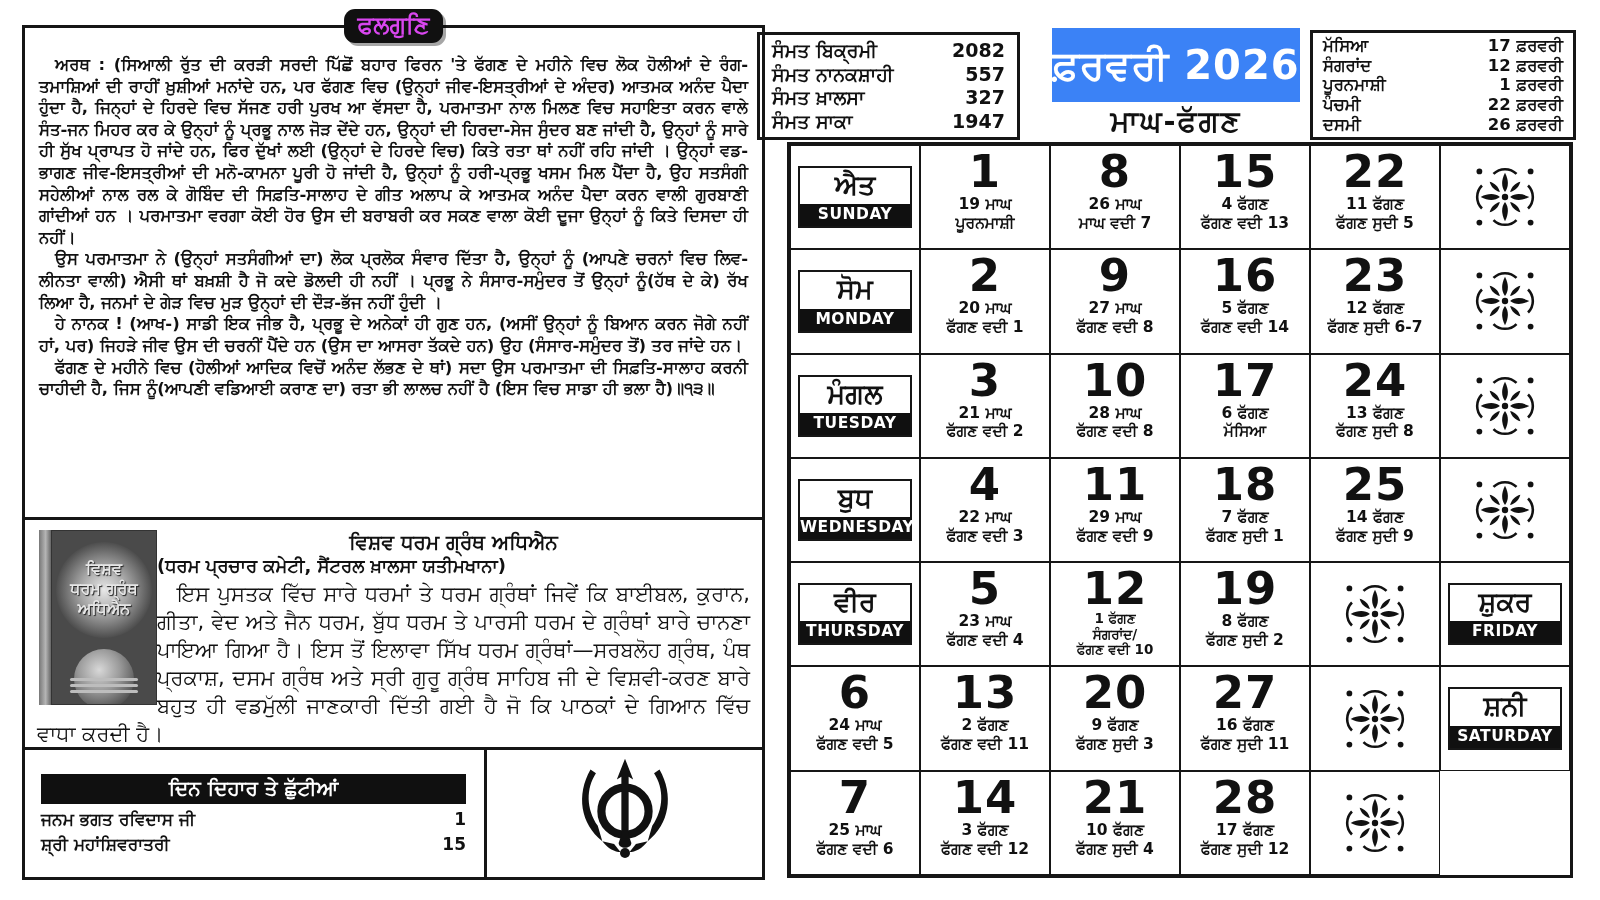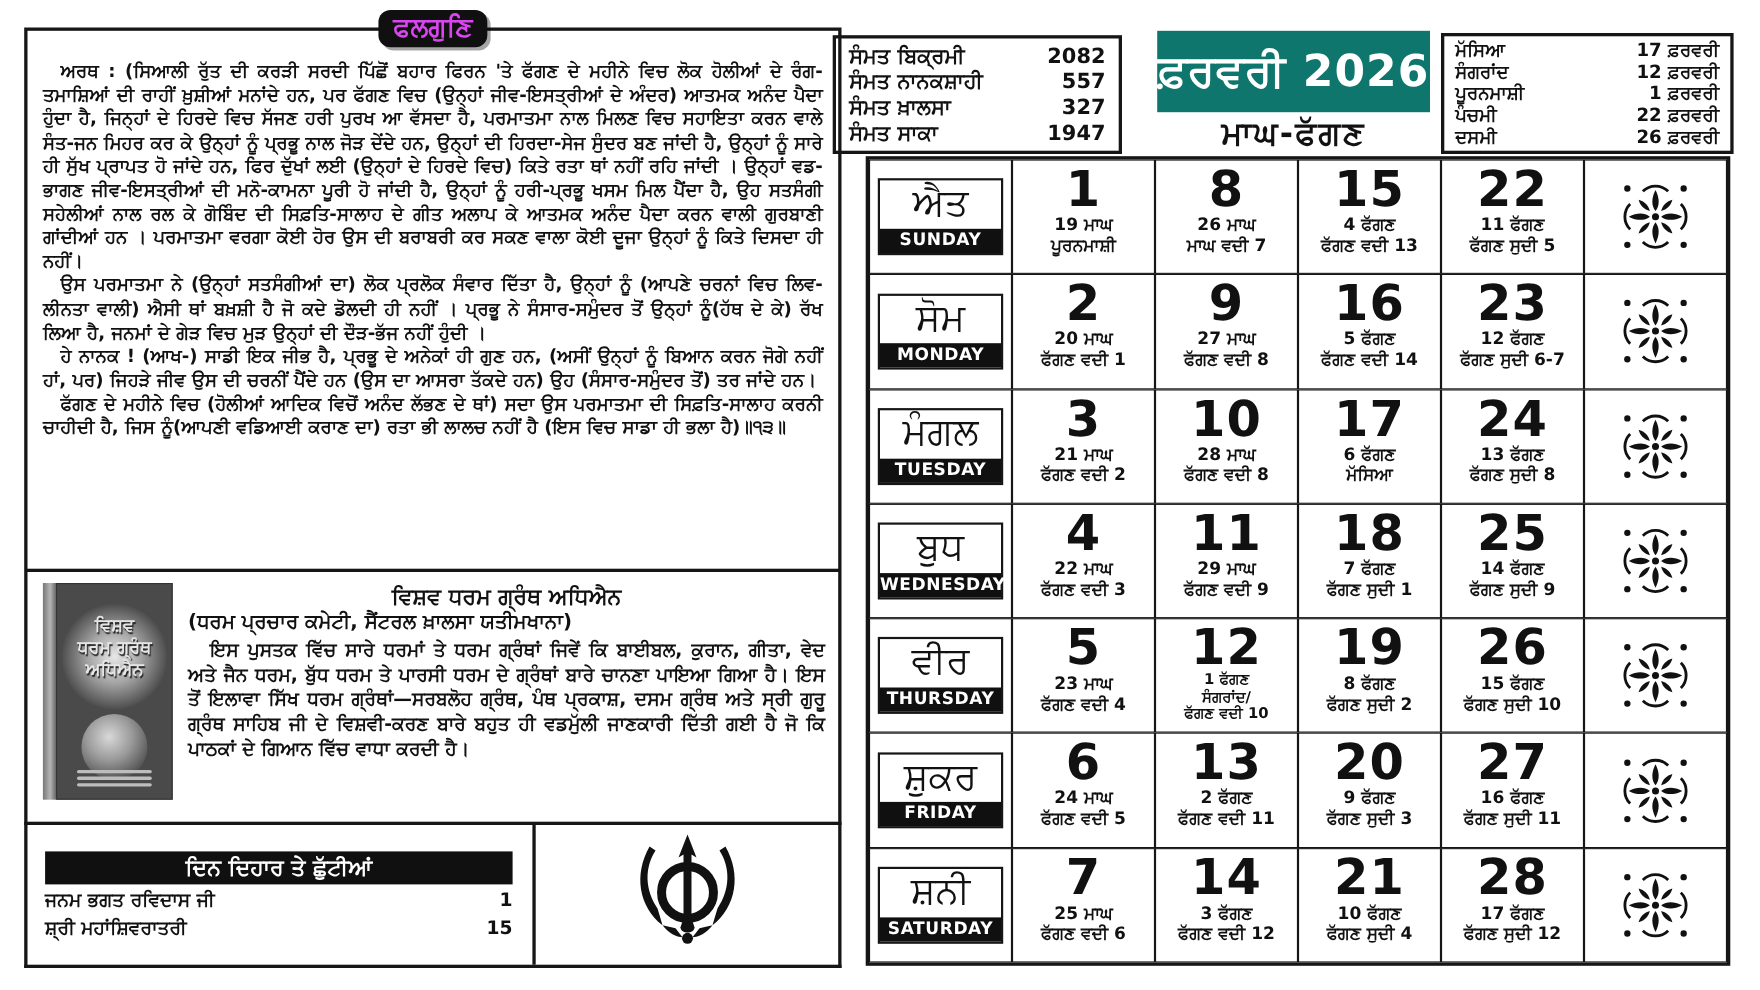--- a/index.html
+++ b/index.html
@@ -11,58 +11,58 @@
   
   .left-col{left:22px;top:25px;width:743px;height:855px;display:flex;flex-direction:column;}
   .article-box{border:3px solid #161616;height:495px;position:relative;padding:26px 14px 6px 14px;box-sizing:border-box;}
   .article-title{
     position:absolute;top:-19px;left:50%;transform:translateX(-50%);
     background:#101010;color:#d946ef;font-size:24px;font-weight:bold;
     padding:2px 14px 4px;border-radius:11px;box-shadow:3px 3px 0 rgba(0,0,0,.35);white-space:nowrap;
   }
   .article-box p{margin:0;font-size:16.5px;line-height:1.31;font-weight:bold;text-align:justify;text-indent:16px;}
   .book-box{border:3px solid #161616;border-top:none;height:230px;box-sizing:border-box;padding:8px 12px 4px;overflow:hidden;}
-  .book{float:left;width:118px;height:197px;margin:2px 14px 0 2px;position:relative;display:flex;}
+  .book{float:left;width:118px;height:175px;margin:2px 0 0 2px;position:relative;display:flex;}
   .book-spine{width:12px;background:linear-gradient(90deg,#777,#b5b5b5 55%,#666);}
   .book-face{flex:1;background:#4a4a4a;position:relative;overflow:hidden;border:1px solid #333;}
   .glow{position:absolute;left:50%;top:34%;width:96px;height:96px;transform:translate(-50%,-50%);border-radius:50%;
     background:radial-gradient(circle,#e8e8e8 0%,#a5a5a5 35%,rgba(80,80,80,0) 72%);}
   .cover-lines{position:absolute;top:28px;left:0;right:0;text-align:center;color:#e6e6e6;font-weight:bold;font-size:16px;line-height:1.25;text-shadow:1px 1px 1px #222;}
   .globe{position:absolute;left:50%;top:118px;transform:translateX(-50%);width:60px;height:60px;border-radius:50%;
     background:radial-gradient(circle at 42% 35%,#d8d8d8 0%,#9a9a9a 40%,#555 75%,#2e2e2e 100%);}
   .caption-bars{position:absolute;bottom:8px;left:0;right:0;text-align:center;}
   .caption-bars i{display:block;height:3px;background:#bdbdbd;margin:3px 18px;border-radius:2px;}
   .book-title{font-size:20px;font-weight:bold;text-align:center;margin:2px 0 0;}
   .book-subtitle{font-size:18px;font-weight:bold;margin:1px 0 4px;}
-  .book-body{font-size:17px;font-weight:bold;line-height:1.33;text-align:justify;text-indent:20px;margin:0;}
+  .book-body{font-size:21px;font-weight:normal;line-height:1.33;text-align:justify;text-indent:20px;margin:0;}
   .bottom-box{border:3px solid #161616;border-top:none;flex:1;display:flex;box-sizing:border-box;}
   .holidays-cell{width:462px;border-right:3px solid #161616;box-sizing:border-box;padding:24px 18px 0 16px;}
   .holidays-title{background:#101010;color:#fff;text-align:center;font-size:20px;font-weight:bold;padding:2px 0 4px;}
   .holiday-row{display:flex;justify-content:space-between;font-size:17px;font-weight:bold;margin-top:5px;gap:30px;}
   .khanda-cell{flex:1;display:flex;align-items:center;justify-content:center;}
   .khanda{width:110px;height:118px;}
   
   .samvat-box{left:757px;top:32px;width:263px;height:108px;border:3px solid #161616;box-sizing:border-box;
     padding:4px 12px;display:flex;flex-direction:column;justify-content:space-around;}
   .kv{display:flex;justify-content:space-between;align-items:baseline;}
   .samvat-box .kv{font-size:19px;font-weight:bold;}
   .month-box{left:1052px;top:28px;width:248px;height:112px;}
-  .month-title{background:#0f766e;color:#fff;height:74px;display:flex;align-items:center;justify-content:center;
+  .month-title{background:#3b82f6;color:#fff;height:74px;display:flex;align-items:center;justify-content:center;
     font-size:40px;font-weight:900;letter-spacing:1px;}
   .month-sub{height:38px;display:flex;align-items:center;justify-content:center;font-size:29px;font-weight:900;letter-spacing:2px;}
   .fest-box{left:1310px;top:30px;width:266px;height:110px;border:3px solid #161616;box-sizing:border-box;
     padding:3px 10px;display:flex;flex-direction:column;justify-content:space-around;}
   .fest-box .kv{font-size:16.5px;font-weight:bold;}
   
   .cal{left:787px;top:142px;width:786px;height:736px;border:3px solid #161616;box-sizing:border-box;
     display:grid;grid-template-columns:repeat(6,1fr);grid-template-rows:repeat(7,1fr);}
   .cal-cell{border:1.6px solid #161616;display:flex;flex-direction:column;align-items:center;justify-content:flex-start;overflow:hidden;}
   .day-cell{justify-content:center;}
   .daybox{border:2.5px solid #161616;width:86%;background:#fff;}
-  .day-pa{font-size:34px;font-weight:400;text-align:center;line-height:1.05;padding:3px 2px 5px;}
+  .day-pa{font-size:27px;font-weight:700;text-align:center;line-height:1.05;padding:3px 2px 5px;}
   .day-en{background:#101010;color:#fff;font-size:15.5px;font-weight:800;text-align:center;padding:1px 0 3px;letter-spacing:.5px;}
   .num{font-size:45px;font-weight:900;line-height:1;margin-top:3px;letter-spacing:1px;}
   .sub{font-size:15.5px;font-weight:bold;text-align:center;line-height:1.22;margin-top:1px;}
   .sub.tight{font-size:13.5px;line-height:1.15;margin-top:0;}
   .orn-cell{justify-content:center;}
   .orn{width:64px;height:64px;}
 </style>
 </head>
 <body>
 
@@ -476,27 +476,20 @@
   </div>
 
   <div class="cal-cell">
     <div class="num">19</div>
     <div class="sub">
         <div>8 ਫੱਗਣ</div>
         <div>ਫੱਗਣ ਸੁਦੀ 2</div>
       </div>
   </div>
 
-  <div class="cal-cell">
-    <div class="num">26</div>
-    <div class="sub">
-        <div>15 ਫੱਗਣ</div>
-        <div>ਫੱਗਣ ਸੁਦੀ 10</div>
-      </div>
-  </div>
 
   <div class="cal-cell orn-cell">
     <svg class="orn" viewBox="0 0 100 100" aria-hidden="true">
       <g fill="#111">
         <circle cx="50" cy="50" r="5"></circle>
         <path d="M50 12 C44 24 44 34 50 42 C56 34 56 24 50 12Z"></path>
         <path d="M50 88 C44 76 44 66 50 58 C56 66 56 76 50 88Z"></path>
         <path d="M12 50 C24 44 34 44 42 50 C34 56 24 56 12 50Z"></path>
         <path d="M88 50 C76 44 66 44 58 50 C66 56 76 56 88 50Z"></path>
         <path d="M26 26 C34 28 40 34 42 42 C34 40 28 34 26 26Z"></path>

